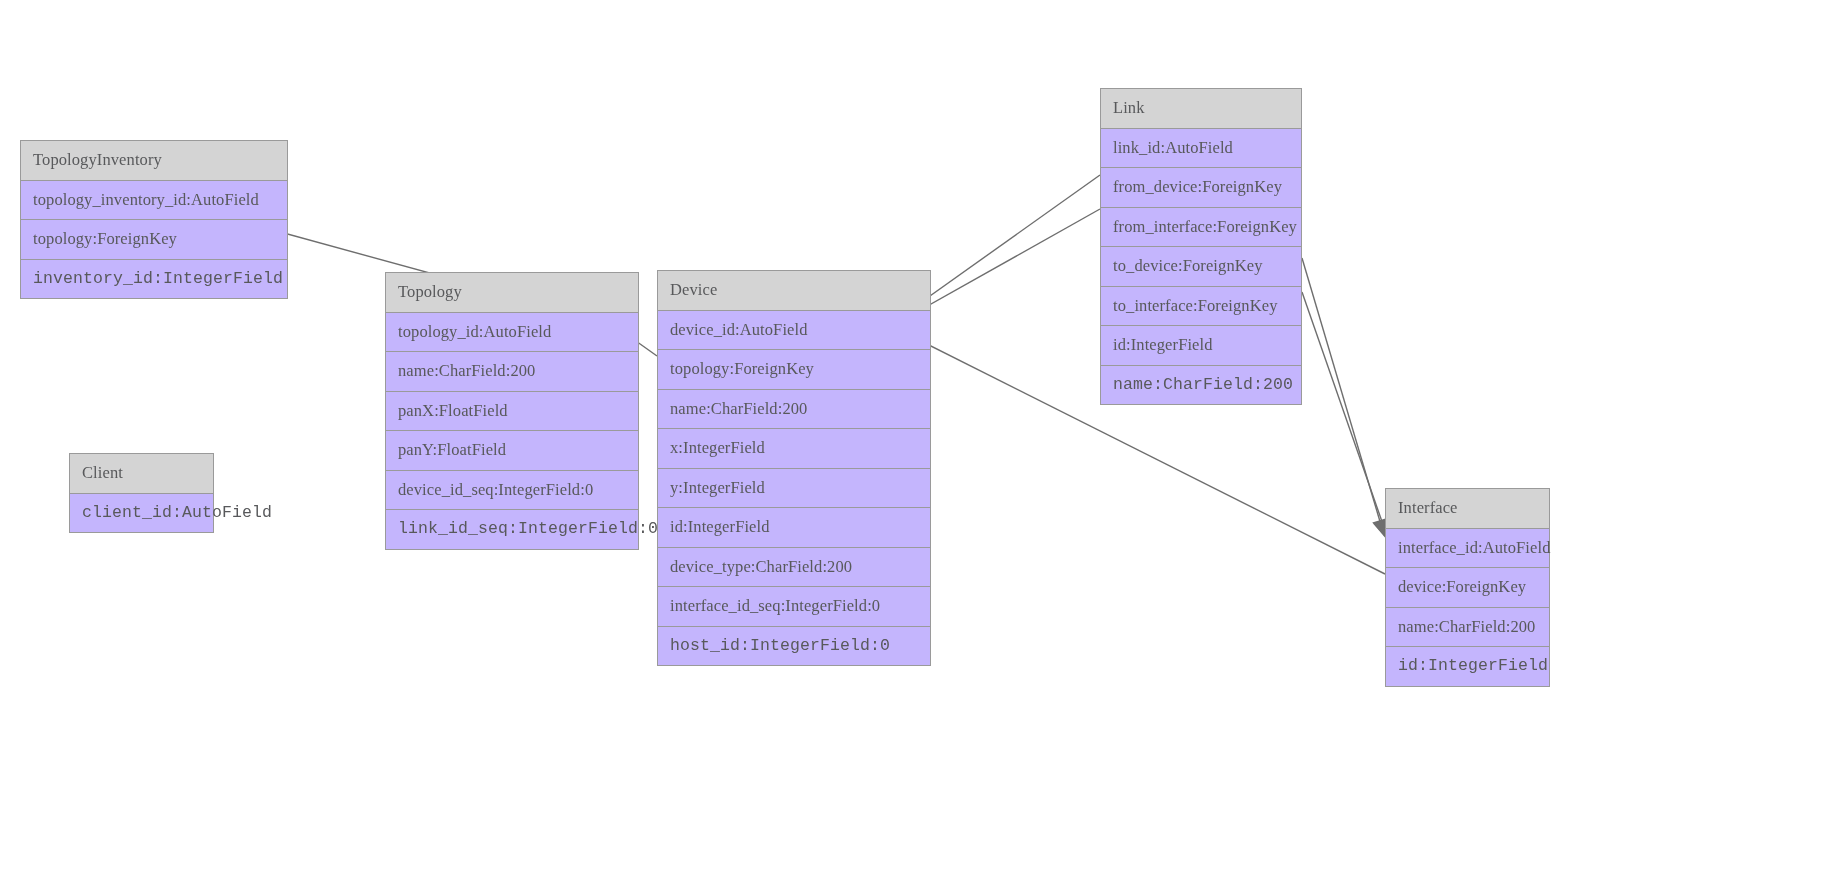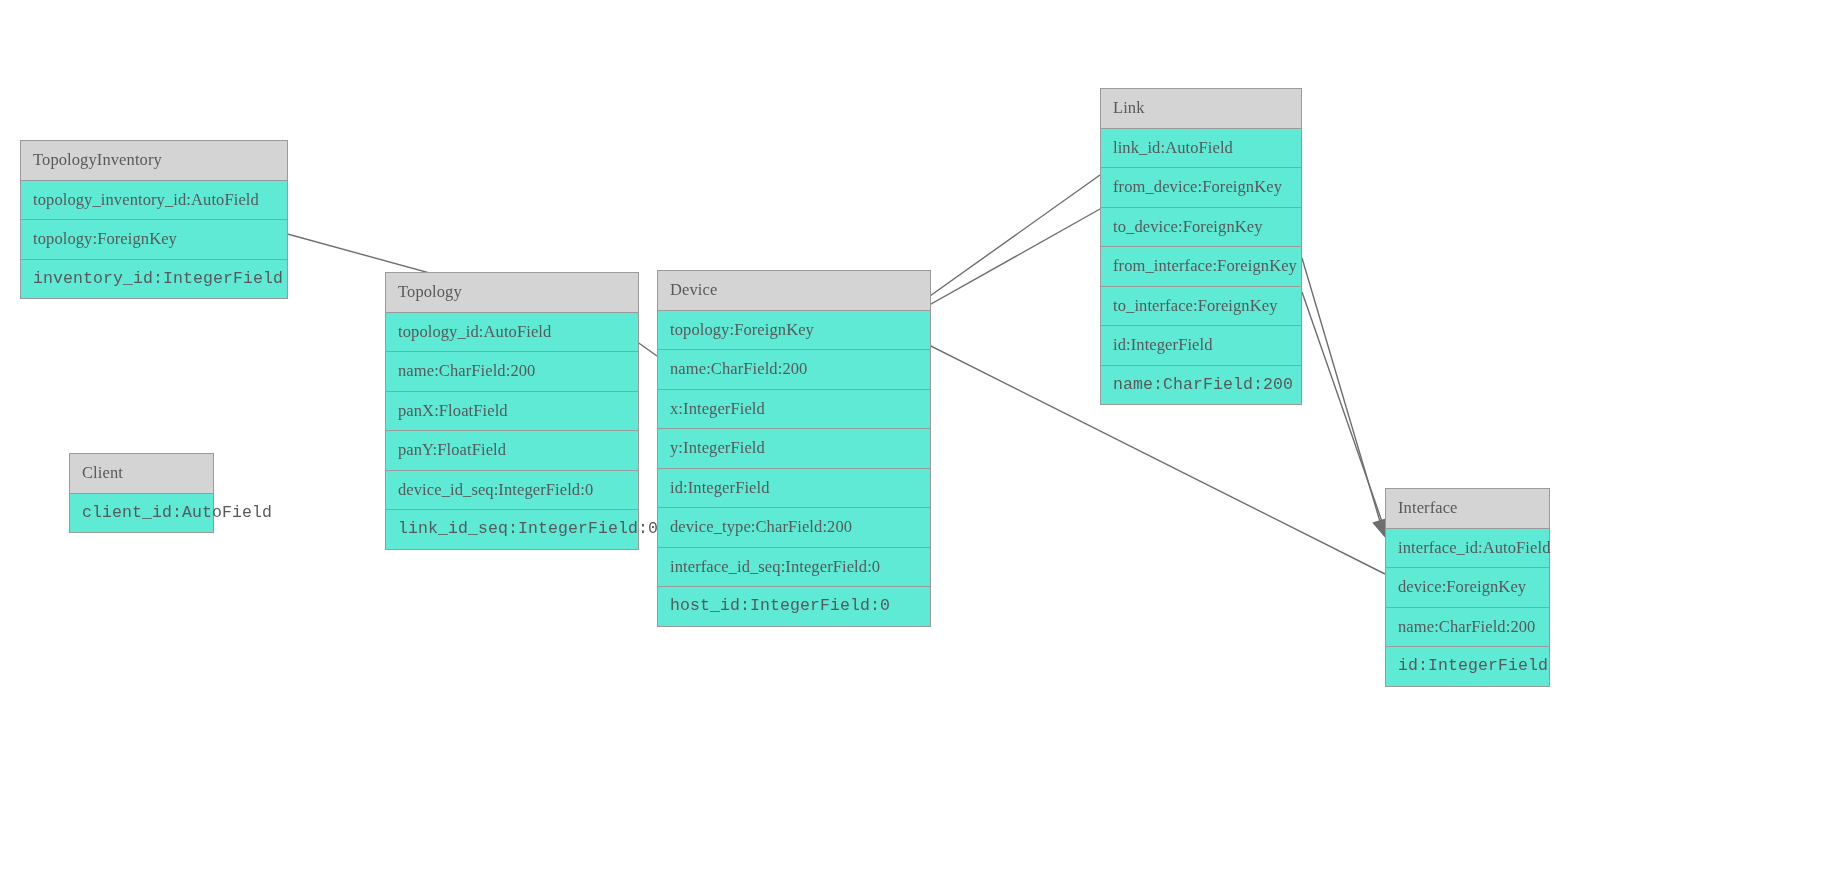--- a/index.html
+++ b/index.html
@@ -38,21 +38,21 @@
     border-bottom: 1px solid #9a9a9a;
     font-size: 16.5px;
     line-height: 1;
     padding: 11px 24px 11px 12px;
     white-space: nowrap;
     letter-spacing: 0.1px;
   }
   .entity-field {
     box-sizing: border-box;
     color: #58595b;
-    background: #5eead4;
+    background: #c4b5fd;
     border-bottom: 1px solid #9a9a9a;
     font-size: 16.5px;
     line-height: 1;
     padding: 11px 10px 11px 12px;
     white-space: nowrap;
     letter-spacing: 0.1px;
   }
   .entity-field:last-child {
     border-bottom: none;
     font-family: Liberation Mono, monospace;
@@ -109,35 +109,36 @@
         <div class="entity-field">panY:FloatField</div>
         <div class="entity-field">device_id_seq:IntegerField:0</div>
         <div class="entity-field">link_id_seq:IntegerField:0</div>
       </div>
       <div class="entity" style="left: 69px; top: 453px; width: 145px;">
         <div class="entity-title">Client</div>
         <div class="entity-field">client_id:AutoField</div>
       </div>
       <div class="entity" style="left: 657px; top: 270px; width: 274px;">
         <div class="entity-title">Device</div>
+        <div class="entity-field">device_id:AutoField</div>
         <div class="entity-field">topology:ForeignKey</div>
         <div class="entity-field">name:CharField:200</div>
         <div class="entity-field">x:IntegerField</div>
         <div class="entity-field">y:IntegerField</div>
         <div class="entity-field">id:IntegerField</div>
         <div class="entity-field">device_type:CharField:200</div>
         <div class="entity-field">interface_id_seq:IntegerField:0</div>
         <div class="entity-field">host_id:IntegerField:0</div>
       </div>
       <div class="entity" style="left: 1100px; top: 88px; width: 202px;">
         <div class="entity-title">Link</div>
         <div class="entity-field">link_id:AutoField</div>
         <div class="entity-field">from_device:ForeignKey</div>
+        <div class="entity-field">from_interface:ForeignKey</div>
         <div class="entity-field">to_device:ForeignKey</div>
-        <div class="entity-field">from_interface:ForeignKey</div>
         <div class="entity-field">to_interface:ForeignKey</div>
         <div class="entity-field">id:IntegerField</div>
         <div class="entity-field">name:CharField:200</div>
       </div>
       <div class="entity" style="left: 1385px; top: 488px; width: 165px;">
         <div class="entity-title">Interface</div>
         <div class="entity-field">interface_id:AutoField</div>
         <div class="entity-field">device:ForeignKey</div>
         <div class="entity-field">name:CharField:200</div>
         <div class="entity-field">id:IntegerField</div>

